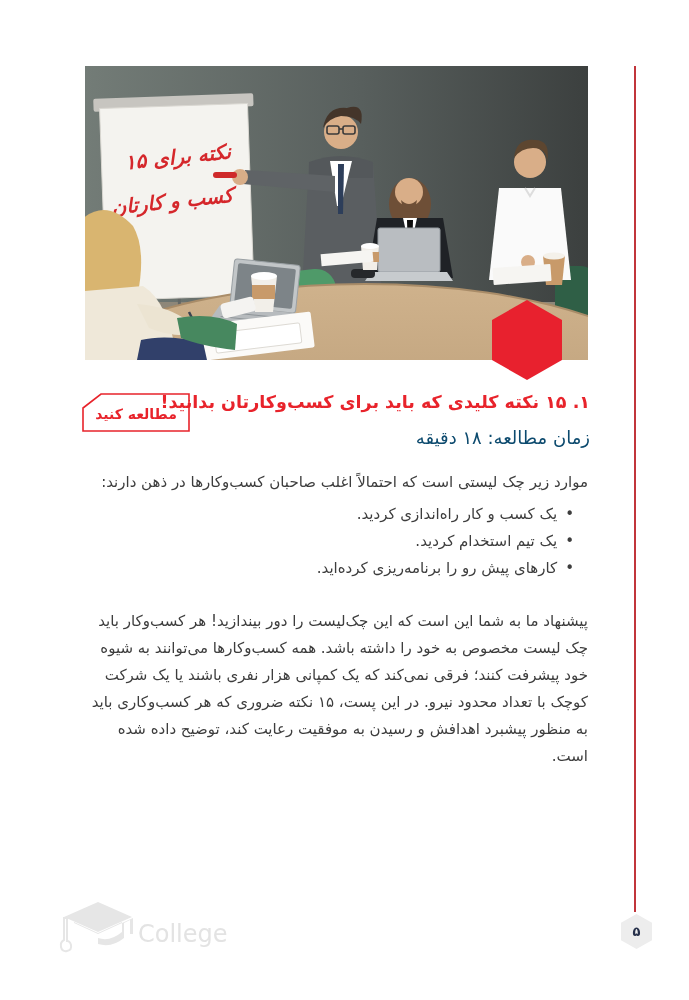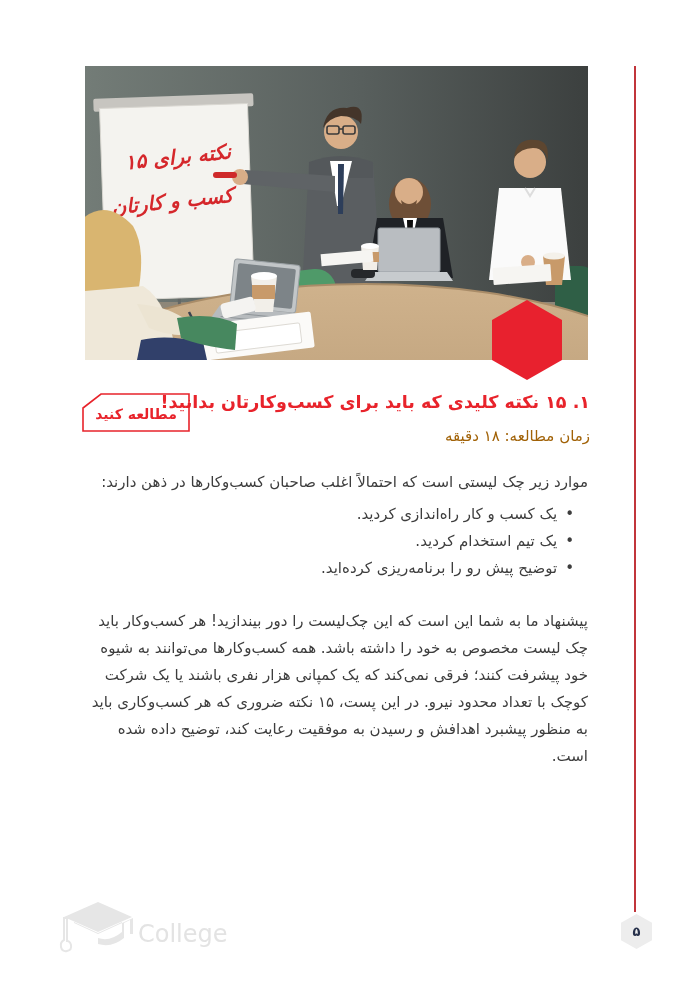--- a/index.html
+++ b/index.html
@@ -28,21 +28,21 @@
   
   .article-title{
     position:absolute;right:99px;top:390px;width:430px;
     direction:rtl;text-align:right;
     color:#e8232b;font-size:17.5px;font-weight:bold;line-height:24px;
     margin:0;
   }
   .read-time{
     position:absolute;right:99px;top:427px;
     direction:rtl;text-align:right;
-    color:#a16207;font-size:15px;margin:0;
+    color:#0c4a6e;font-size:18px;margin:0;
   }
   .read-btn{
     position:absolute;left:82px;top:393px;width:108px;height:51px;
     cursor:pointer;background:transparent;border:none;padding:0;
   }
   .read-btn svg{position:absolute;left:0;top:0;width:108px;height:39px;}
   .read-btn .lbl{
     position:absolute;left:0;top:4px;width:100%;text-align:center;
     color:#e8232b;font-size:14px;font-weight:bold;line-height:34px;
     direction:rtl;font-family:"DejaVu Sans",sans-serif;
@@ -205,21 +205,21 @@
     <li>
       <span class="dot">•</span>
       <span>یک کسب و کار راه‌اندازی کردید.</span>
     </li>
     <li>
       <span class="dot">•</span>
       <span>یک تیم استخدام کردید.</span>
     </li>
     <li>
       <span class="dot">•</span>
-      <span>توضیح پیش رو را برنامه‌ریزی کرده‌اید.</span>
+      <span>کارهای پیش رو را برنامه‌ریزی کرده‌اید.</span>
     </li>
   </ul>
   <p class="para-justify" style="margin-top:23px">پیشنهاد ما به شما این است که این چک‌لیست را دور بیندازید! هر کسب‌وکار باید چک لیست مخصوص به خود را داشته باشد. همه کسب‌وکارها می‌توانند به شیوه خود پیشرفت کنند؛ فرقی نمی‌کند که یک کمپانی هزار نفری باشند یا یک شرکت کوچک با تعداد محدود نیرو. در این پست، ۱۵ نکته ضروری که هر کسب‌وکاری باید به منظور پیشبرد اهدافش و رسیدن به موفقیت رعایت کند، توضیح داده شده است.</p>
 </div>
 
 <div class="brand-watermark">
   <svg viewBox="0 0 200 60">
     <g fill="#e6e6e6">
       <polygon points="48,2 82,17 48,32 14,17"></polygon>
       <path d="M24,22 L48,33 L72,22 L72,32 Q60,42 48,38 L48,44 Q62,48 74,38 L74,23 L80,20 L80,34 L83,34 L83,18 L48,34 L24,23 Z"></path>

